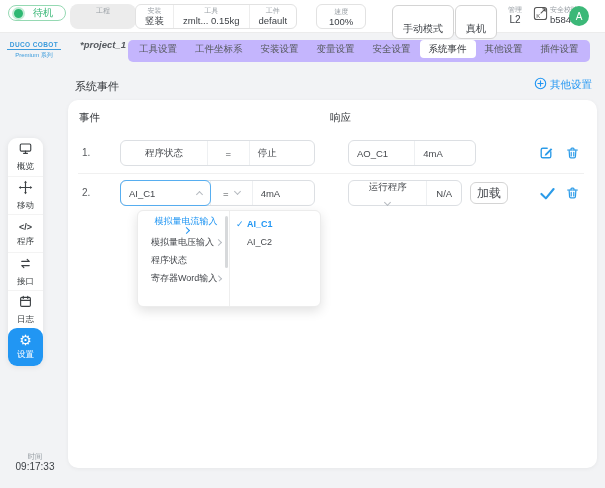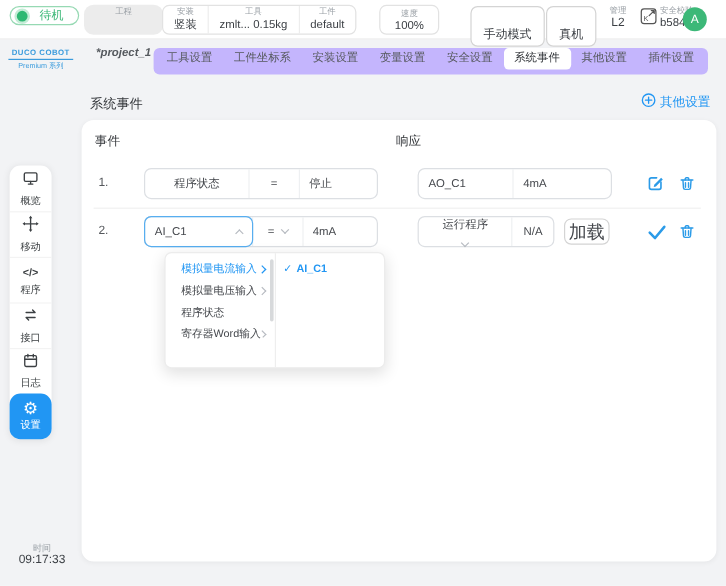--- a/index.html
+++ b/index.html
@@ -70,48 +70,48 @@
           border-radius:10px; box-shadow:0 1px 4px rgba(0,0,0,.05); }
   .col-head { position:absolute; top:11px; font-size:10.5px; color:#33363a; }
   .col-event { left:11px; } .col-response { left:262px; }
   .row-num { position:absolute; font-size:10px; color:#55585c; }
   .grp { position:absolute; height:26px; border:1px solid #dcdfe3; border-radius:6px; display:flex; background:#fff; }
   .grp .cell { display:flex; align-items:center; font-size:9.5px; color:#45484d; padding:0 8px; }
   .grp .cell + .cell { border-left:1px solid #eef0f2; }
   .c-center { justify-content:center; }
   .c-between { justify-content:space-between; }
   .evt1 { left:52px; top:40px; width:195px; } .evt1 .c1{width:87px;} .evt1 .c2{width:42px;} .evt1 .c3{width:66px;}
-  .rsp1 { left:280px; top:40px; width:162px; } .rsp1 .c1{width:78px;} .rsp1 .c2{width:72px;}
+  .rsp1 { left:280px; top:40px; width:128px; } .rsp1 .c1{width:78px;} .rsp1 .c2{width:72px;}
   .row-divider { position:absolute; left:10px; top:73px; width:506px; border-top:1px solid #f0f0f0; }
   .evt2 { left:52px; top:80px; width:195px; } .evt2 .c1{width:90px;} .evt2 .c2{width:42px;} .evt2 .c3{width:63px;}
   .sel-overlay { position:absolute; left:-1px; top:-1px; width:91px; height:26px;
                  border:1px solid #57aef0; border-radius:6px; pointer-events:none; }
   .rsp2 { left:280px; top:80px; width:114px; } .rsp2 .c1{width:79px;flex-direction:column;} .rsp2 .c2{width:35px;}
   .load-btn { position:absolute; left:402px; top:82px; width:38px; height:22px; background:#fff;
-              border:1px solid #d4d4d4; border-radius:6px; font-size:15px; color:#45484d; font-family:Liberation Serif, serif; }
+              border:1px solid #d4d4d4; border-radius:6px; font-size:12px; color:#45484d; font-family:Liberation Serif, serif; }
   .act-icon { position:absolute; background:none; border:none; padding:0; line-height:0; }
   .edit1 { left:470px; top:45px; } .trash1 { left:497px; top:45px; }
   .check2 { left:471px; top:87px; } .trash2 { left:497px; top:85px; }
 
   
   .chev { display:inline-block; width:5px; height:5px; border-right:1.3px solid #b6bac0; border-bottom:1.3px solid #b6bac0; }
   .chev.down { transform:rotate(45deg); margin-top:-3px; }
   .chev.up { transform:rotate(-135deg); margin-top:3px; }
   .chev.right { transform:rotate(-45deg); }
   .chev.blue { border-color:#2196f3; }
   .op-gap { margin-left:6px; }
 
   
   .dropdown { position:absolute; left:69px; top:110px; width:184px; height:97px; background:#fff;
               border:1px solid #ececec; border-radius:6px; box-shadow:0 4px 12px rgba(0,0,0,.12);
               display:flex; z-index:5; }
   .dd-left { width:92px; border-right:1px solid #eee; position:relative; padding:4px 0; }
   .dd-item { height:18px; display:flex; align-items:center; justify-content:space-between;
              padding:0 8px 0 13px; font-size:9px; color:#45484d; white-space:nowrap; }
-  .dd-item.sel { color:#2196f3; }
+  .dd-item.sel { color:#2196f3;flex-direction:column; }
   .dd-scroll { position:absolute; right:1px; top:5px; width:3px; height:52px; background:#d7d9db; border-radius:2px; }
   .dd-right { flex:1; padding:4px 0; }
   .dd-sub { height:18px; display:flex; align-items:center; padding:0 6px; font-size:9px; color:#45484d; }
   .dd-sub .check { width:11px; font-size:9px; color:#2196f3; }
   .dd-sub.sel { color:#2196f3; font-weight:bold; }
 </style>
 </head>
 <body>
 
 <div class="screen">
@@ -335,17 +335,21 @@
           <span>寄存器Word输入</span>
           <span class="chev right"></span>
         </div>
         <div class="dd-scroll"></div>
       </div>
       <div class="dd-right">
         <div class="dd-sub sel">
           <span class="check">✓</span>
           <span>AI_C1</span>
         </div>
+        <div class="dd-sub">
+          <span class="check"></span>
+          <span>AI_C2</span>
+        </div>
       </div>
     </div>
   </section>
 
 </div>
 
 </body></html>

